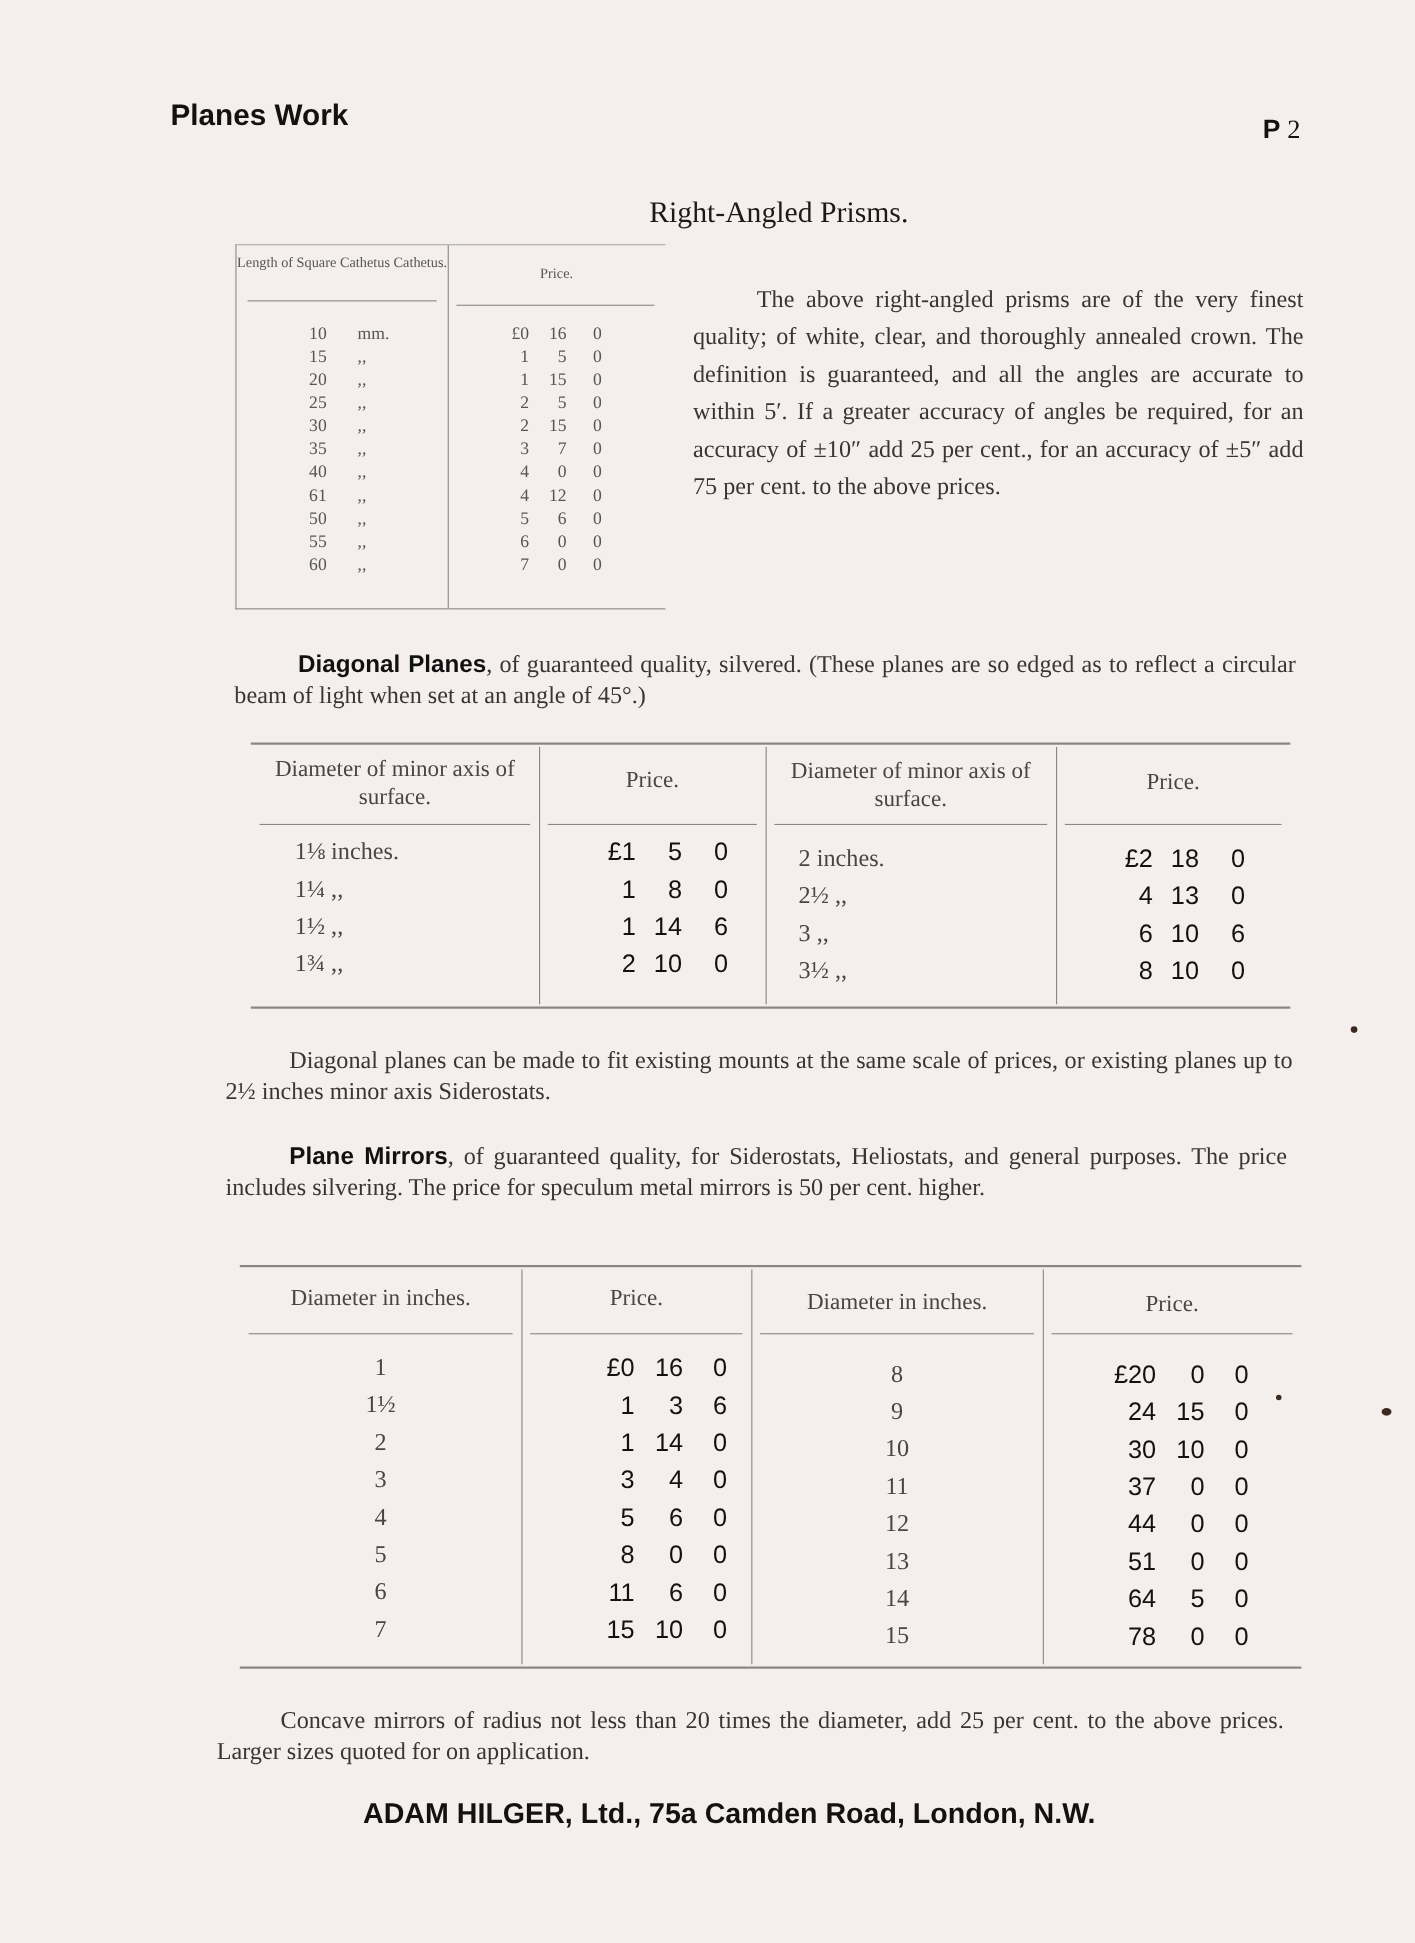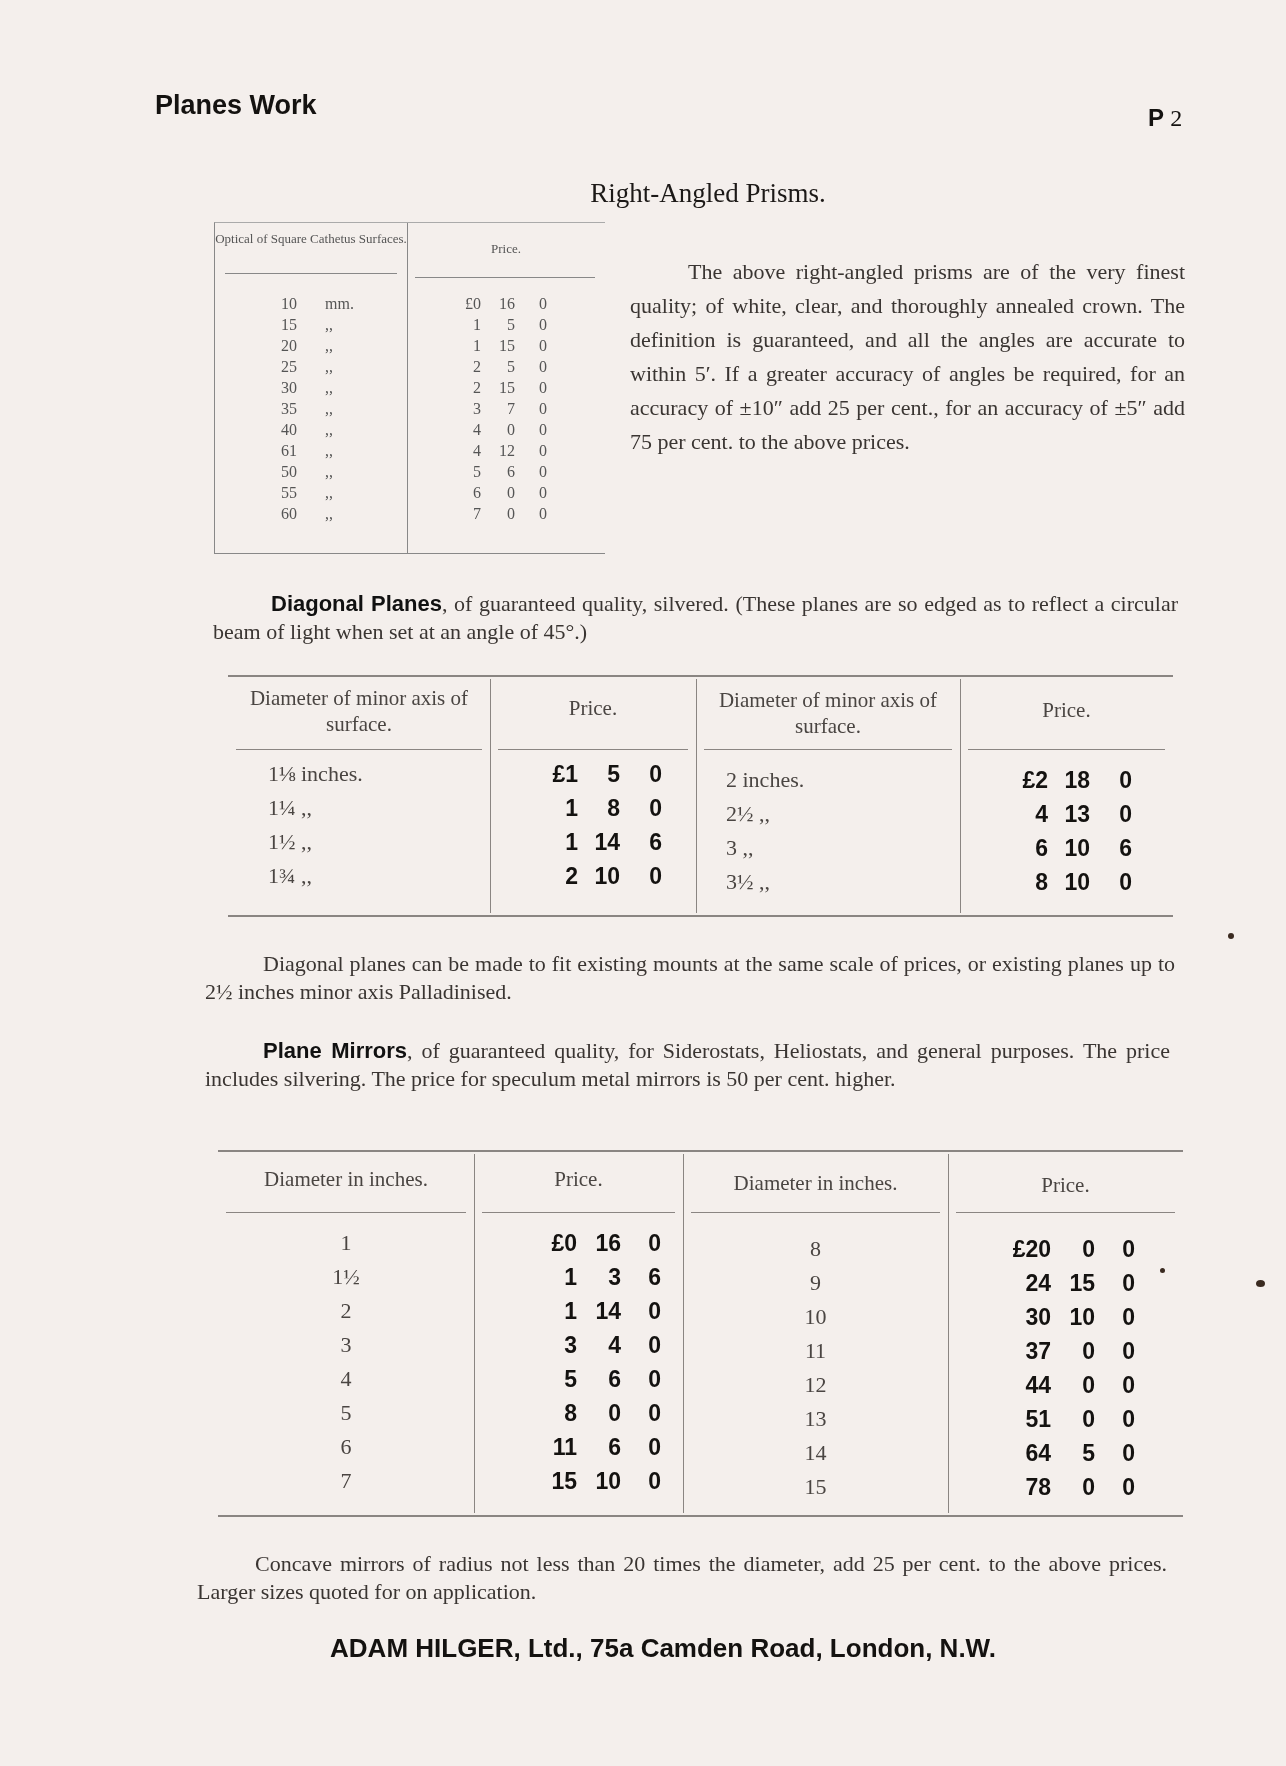--- a/index.html
+++ b/index.html
@@ -31,39 +31,39 @@
   .para{font-size:22px;line-height:28px;text-align:justify;color:#3a3532;}
   .para p{margin:5px;text-indent:58px;}
   .para b{font-family:"Liberation Sans",sans-serif;color:#111;font-size:22px;}
   #diag-intro{left:208px;top:585px;width:975px;}
   
   .tbl{position:absolute;}
   .tbl .rule{position:absolute;border-top:2px solid #8a8582;}
   .tbl .vl{position:absolute;border-left:1.5px solid #8a8582;}
   .tbl .th{position:absolute;text-align:center;font-size:21px;line-height:26px;color:#4a4542;}
   .tbl .cell{position:absolute;font-size:22px;color:#4a4542;}
-  .tbl .price{position:absolute;font-family:"Liberation Sans",sans-serif;font-weight:bold;font-size:23px;color:#141210;}
+  .tbl .price{position:absolute;font-family:"Liberation Sans",sans-serif;font-weight:normal;font-size:23px;color:#141210;}
   .tbl .price span{display:inline-block;text-align:right;}
   #diag-note{left:200px;top:945px;width:980px;}
   #mirror-intro{left:200px;top:1032px;width:975px;}
   #concave{left:192px;top:1545px;width:980px;}
   #footer{left:0;width:1286px;text-align:center;top:1633px;font-size:26px;padding-left:40px;box-sizing:border-box;}
   .dot{position:absolute;border-radius:50%;background:#3a2a20;}
 </style>
 </head>
 <body>
 
 <div class="abs sans" id="header-title">Planes Work</div>
 <div class="abs sans" id="page-num"><span>P</span> <span class="n">2</span></div>
 
 <div class="abs" id="section-title">Right-Angled Prisms.</div>
 
 <div class="abs" id="prisms">
   <div class="vline"></div>
-  <div class="hd hd1">Optical of Square Cathetus Surfaces.</div>
+  <div class="hd hd1">Length of Square Cathetus Cathetus.</div>
   <div class="hd hd2">Price.</div>
   <div class="hline1"></div>
   <div class="hline2"></div>
   <div class="rows" id="prism-rows">
       <div class="prow">
         <span class="len">10</span>
         <span class="unit">mm.</span>
         <span class="l">£0</span>
         <span class="s">16</span>
         <span class="d">0</span>
@@ -175,21 +175,21 @@
     <div class="price" style="left:772px;top:92px;"><span style="width:48px;">£2</span><span style="width:42px;">18</span><span style="width:42px;">0</span></div>
     <div class="cell" style="left:498px;top:126px;">2½  ,,</div>
     <div class="price" style="left:772px;top:126px;"><span style="width:48px;">4</span><span style="width:42px;">13</span><span style="width:42px;">0</span></div>
     <div class="cell" style="left:498px;top:160px;">3  ,,</div>
     <div class="price" style="left:772px;top:160px;"><span style="width:48px;">6</span><span style="width:42px;">10</span><span style="width:42px;">6</span></div>
     <div class="cell" style="left:498px;top:194px;">3½  ,,</div>
     <div class="price" style="left:772px;top:194px;"><span style="width:48px;">8</span><span style="width:42px;">10</span><span style="width:42px;">0</span></div>
   </div>
 
 <div class="abs para" id="diag-note">
-  <p>Diagonal planes can be made to fit existing mounts at the same scale of prices, or existing planes up to 2½ inches minor axis Palladinised.</p>
+  <p>Diagonal planes can be made to fit existing mounts at the same scale of prices, or existing planes up to 2½ inches minor axis Siderostats.</p>
 </div>
 
 <div class="abs para" id="mirror-intro">
   <p><b>Plane Mirrors</b><span>, of guaranteed quality, for Siderostats, Heliostats, and general purposes. The price includes silvering. The price for speculum metal mirrors is 50 per cent. higher.</span></p>
 </div>
 
 <div class="tbl" id="mirror-table" style="left:218px;top:1150px;width:965px;height:370px;">
     <div class="rule" style="left:0;width:965px;top:0;"></div>
     <div class="rule" style="left:0;width:965px;top:365px;"></div>
     <div class="vl" style="left:256px;top:4px;height:359px;"></div>

